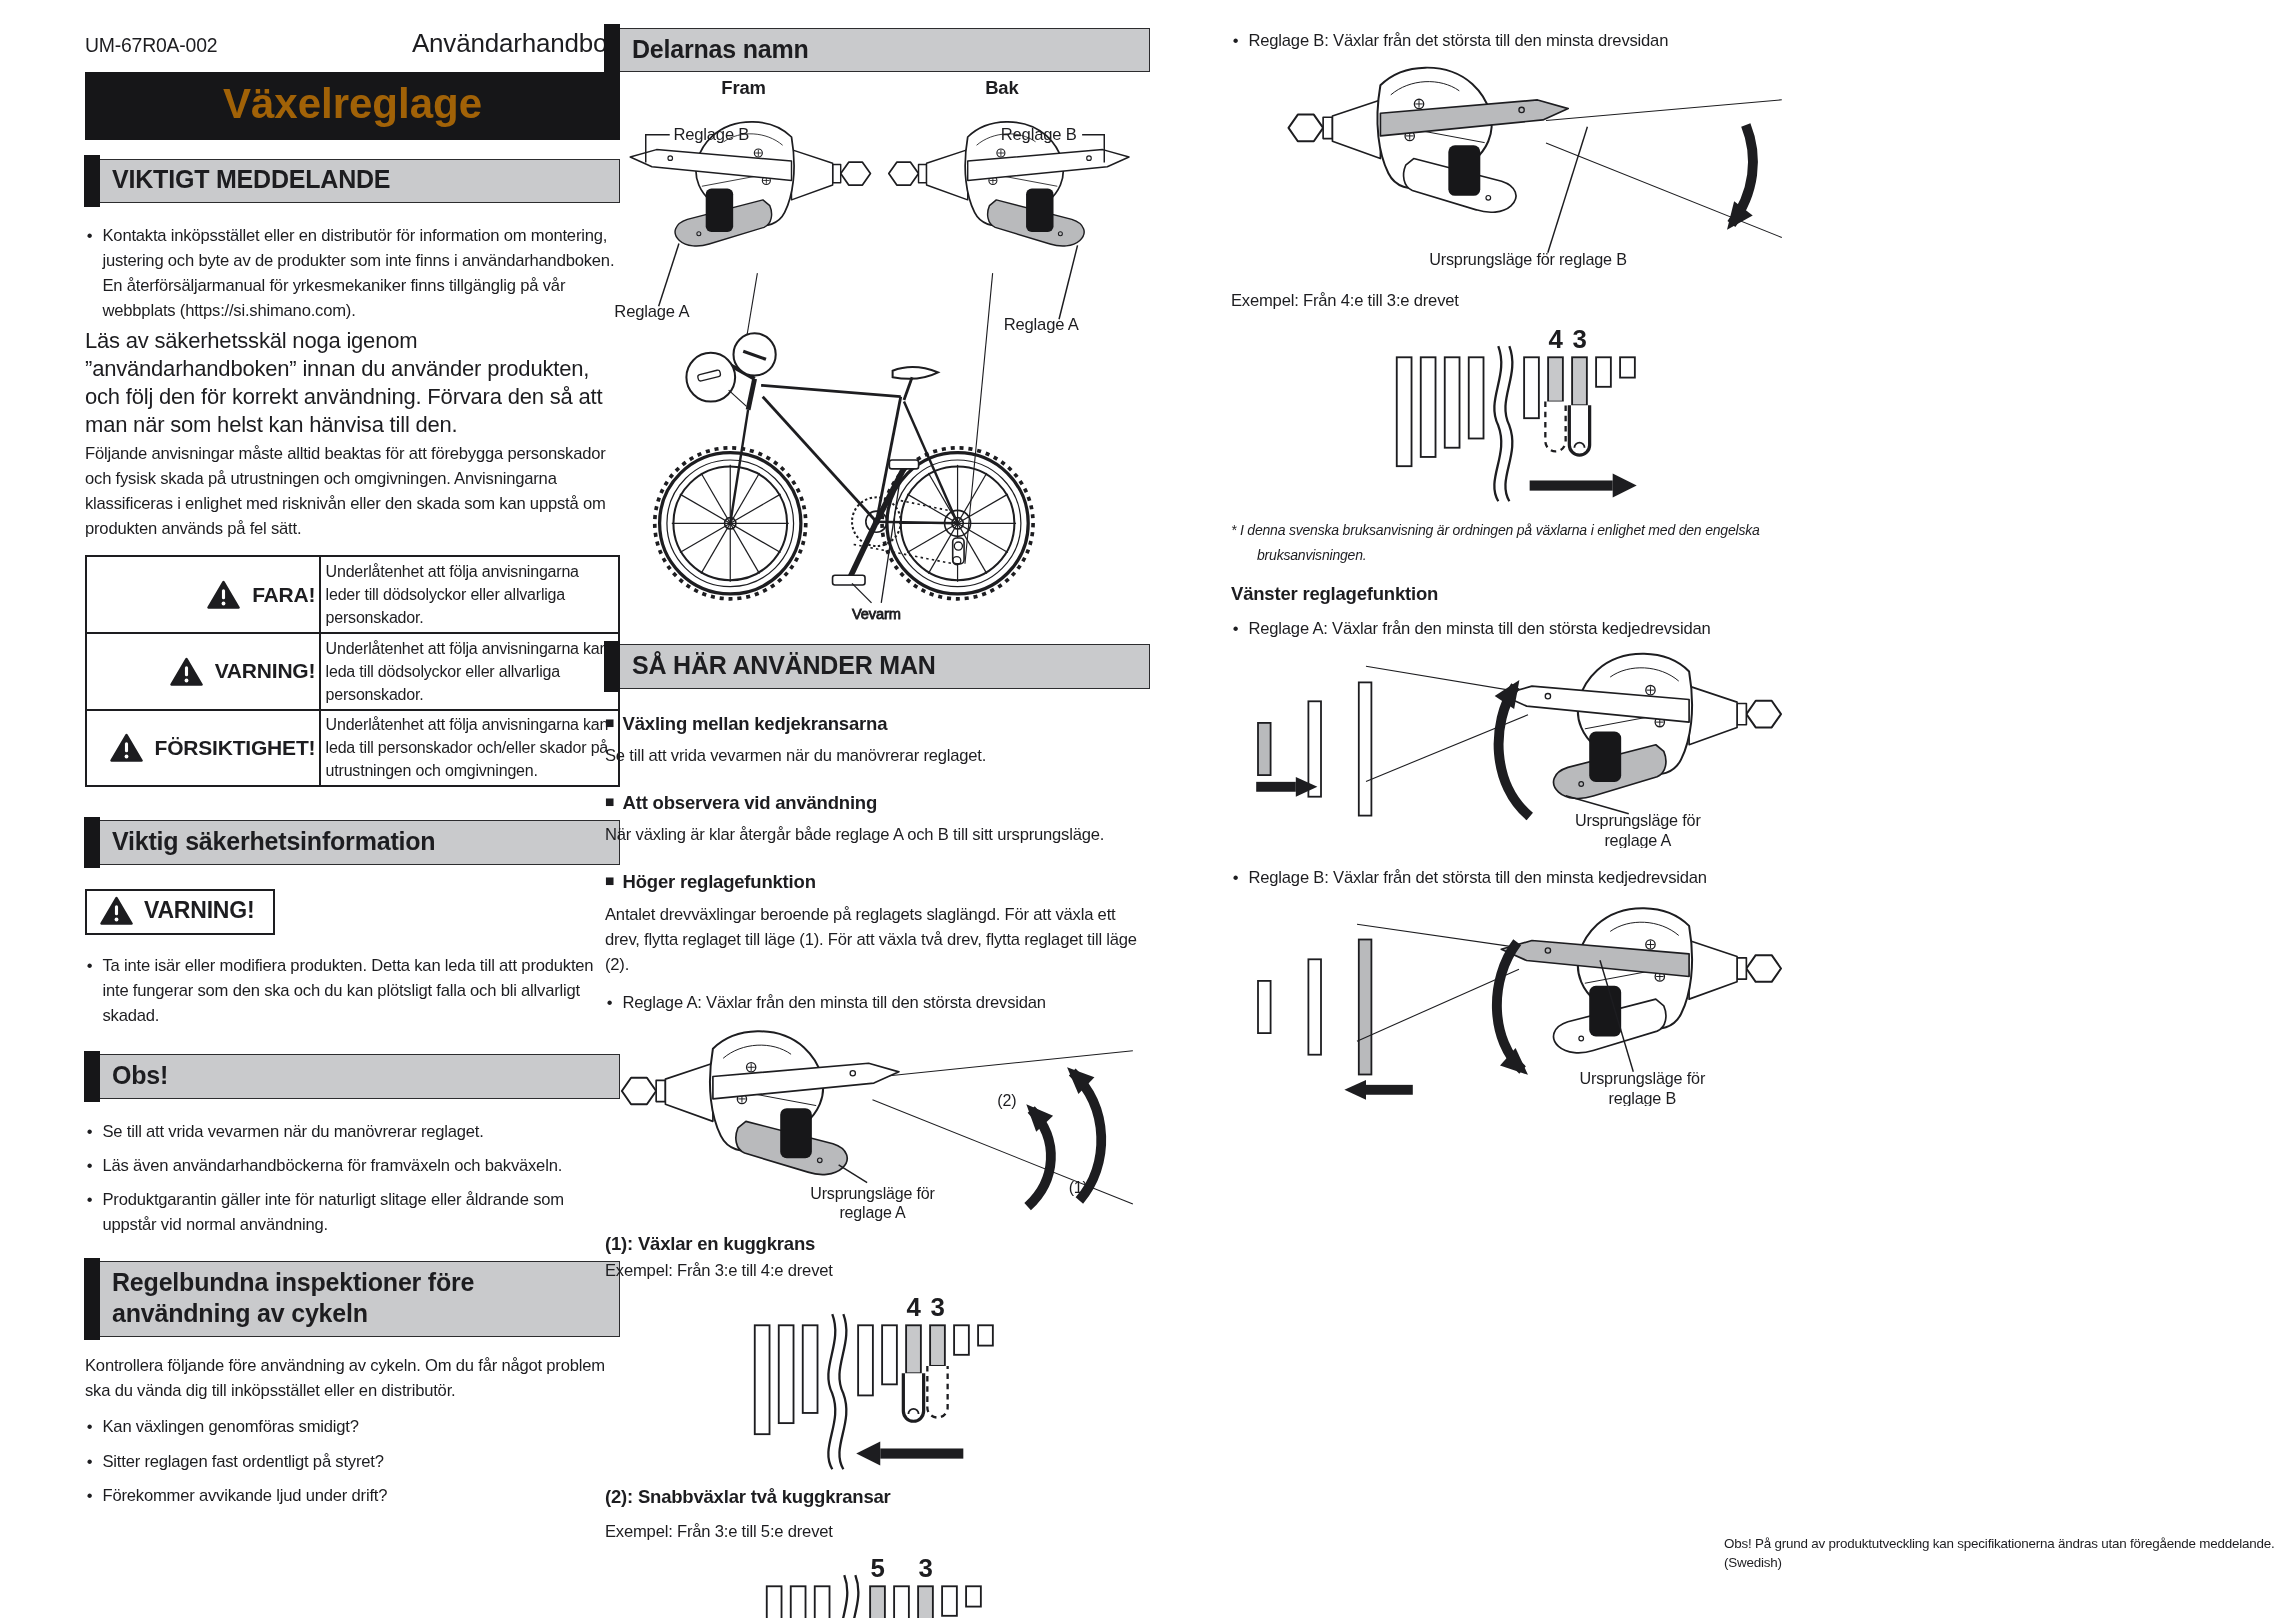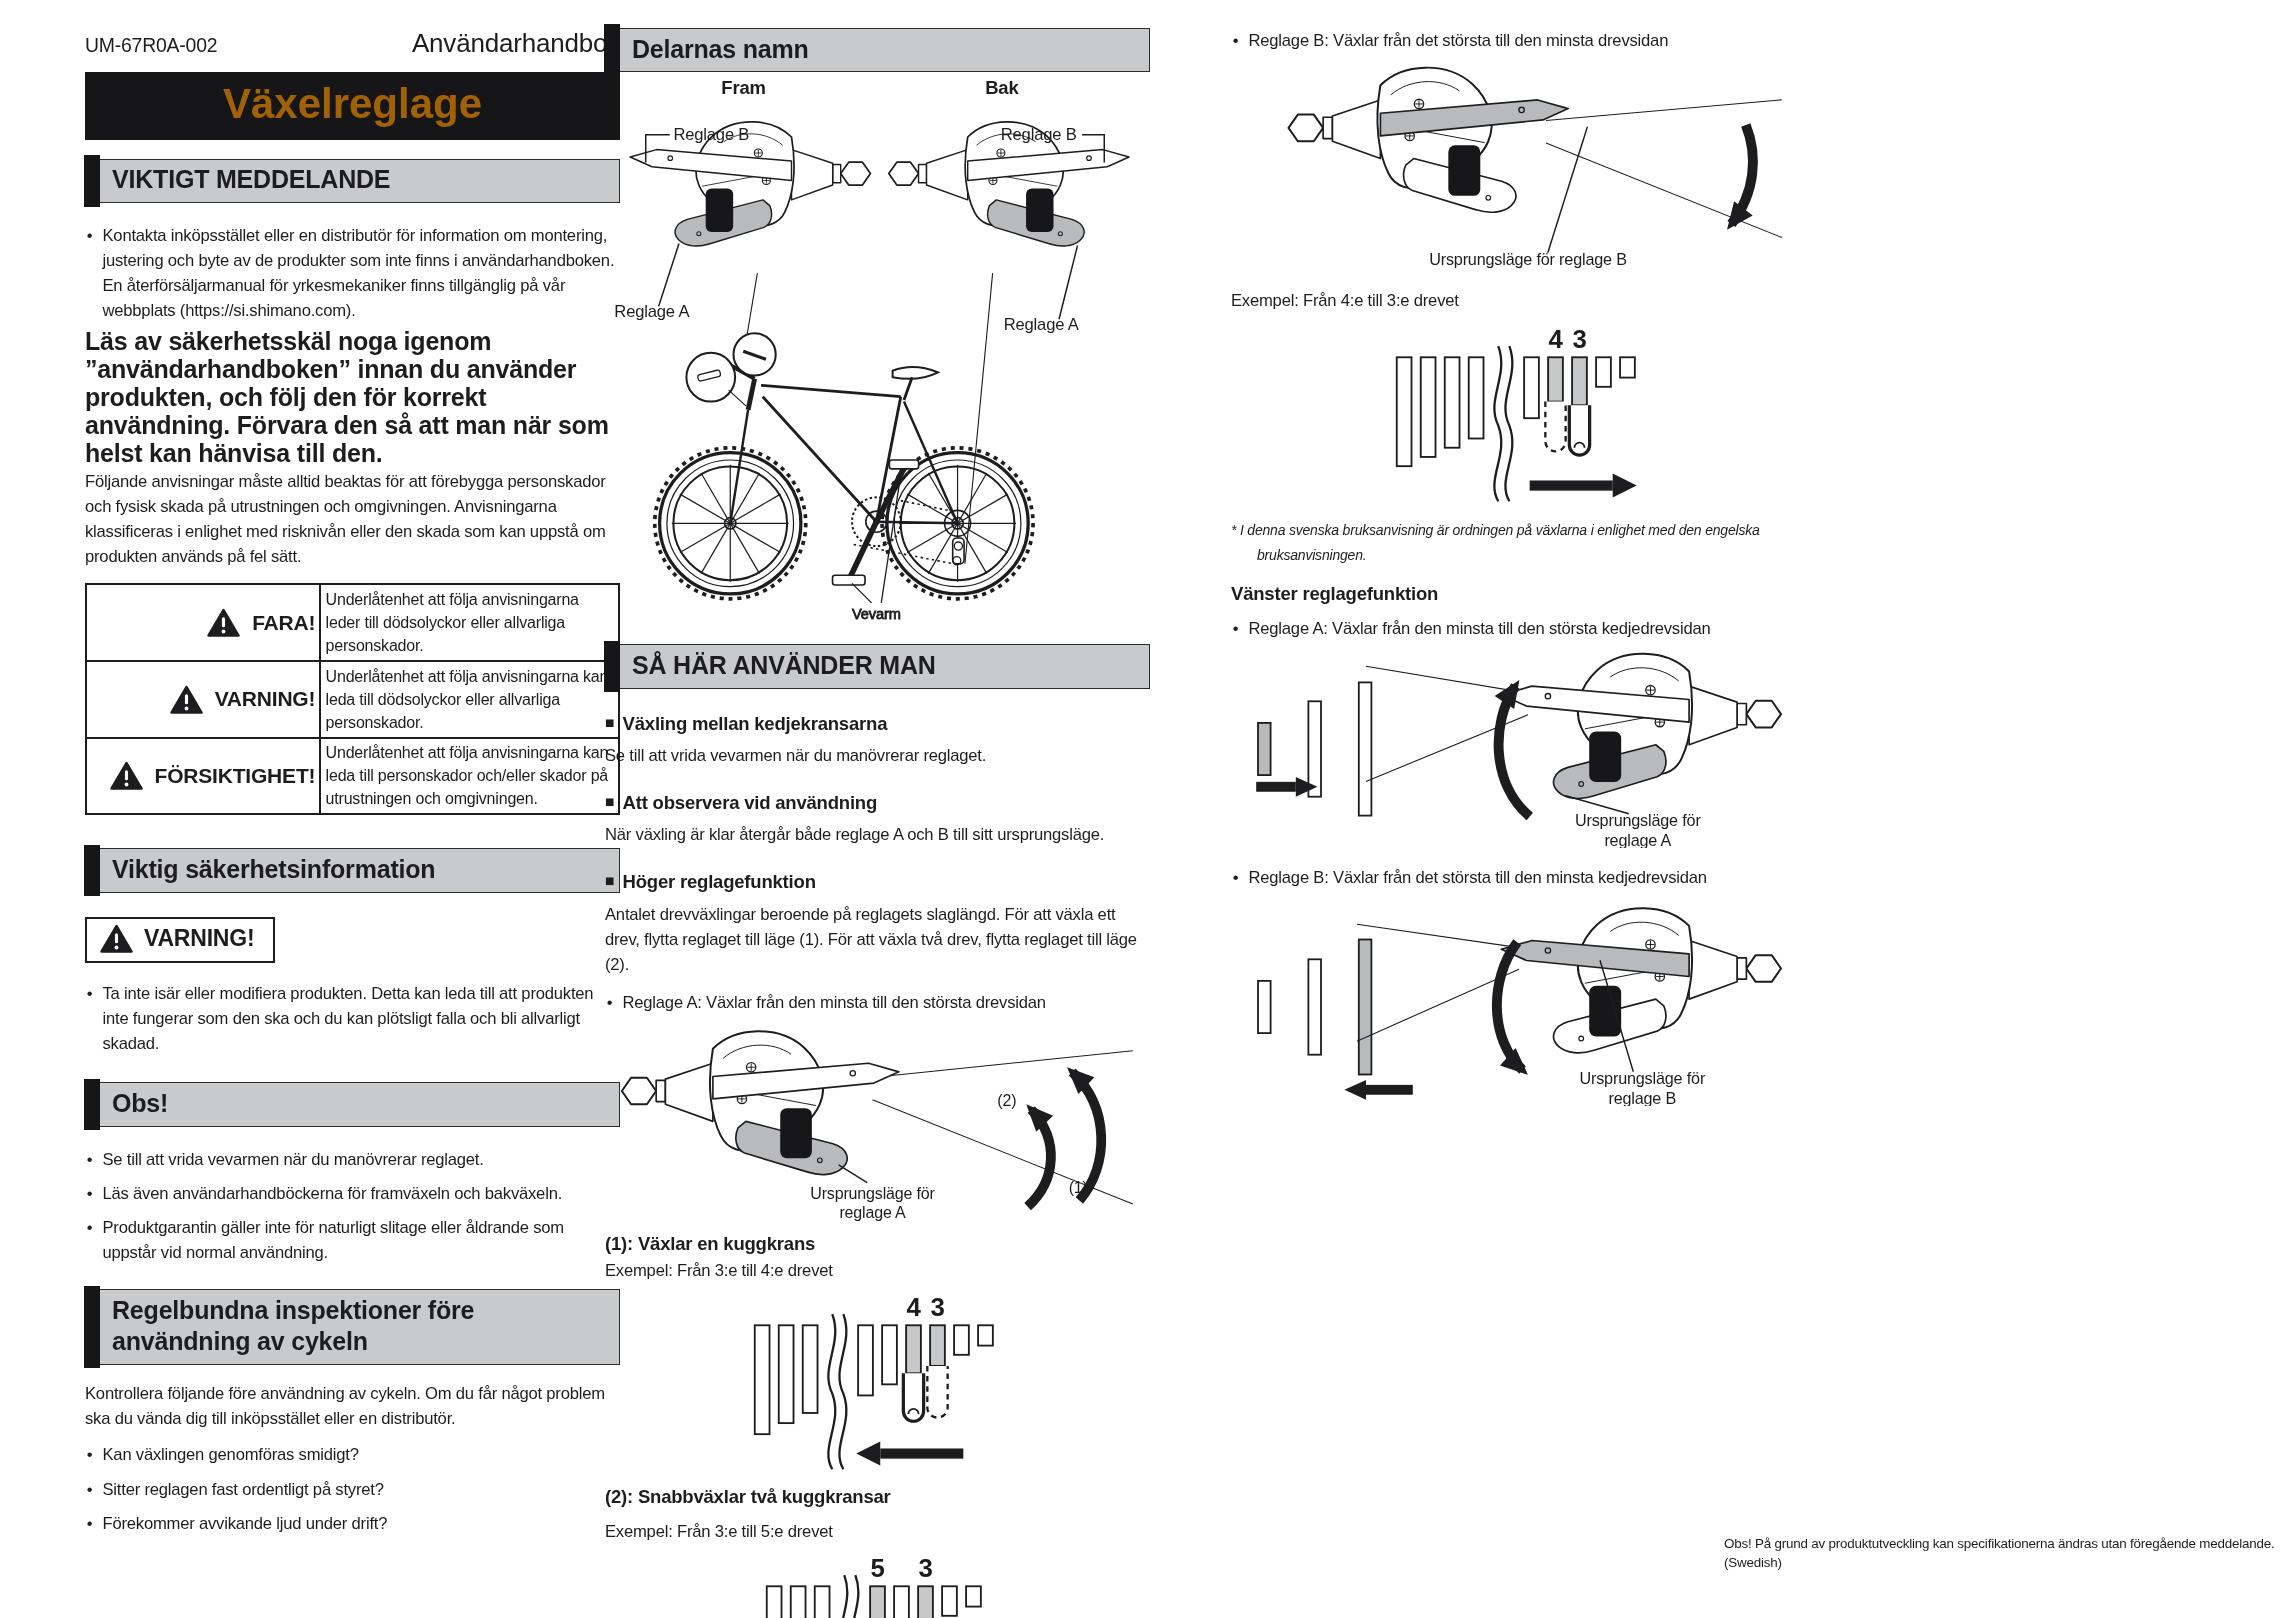--- a/index.html
+++ b/index.html
@@ -19,21 +19,21 @@
           font-size:42px;font-weight:bold;padding:8.3px 0 12px;letter-spacing:0;}
 
   
   .bar{position:relative;margin-left:13px;margin-top:0;background:#c9cacc;border:1.8px solid #2c2c2e;
        padding:4.6px 13px 6.5px;font-size:25px;font-weight:bold;line-height:1.25;}
   .bar::before{content:"";position:absolute;left:-14.8px;top:-4.6px;bottom:-4.6px;width:15.7px;background:#161618;}
 
   .body-t{font-size:16.6px;line-height:25px;}
   .bullet{position:relative;padding-left:17.5px;font-size:16.6px;line-height:25px;}
   .bullet::before{content:"•";position:absolute;left:1.8px;}
-  .boldlead{font-size:25px;font-weight:bold;line-height:28px;margin-top:3.7px;}
+  .boldlead{font-size:22px;font-weight:normal;line-height:28px;margin-top:3.7px;}
 
   
   .warn-table{border:2.3px solid #1d1d20;margin-top:14.8px;}
   .wrow{display:grid;grid-template-columns:234px 1fr;}
   .wrow + .wrow{border-top:2.3px solid #1d1d20;}
   .wlabel{display:flex;align-items:center;gap:12px;padding:9.2px 3.7px 9.2px 14.8px;
           font-size:21px;font-weight:bold;border-right:2.3px solid #1d1d20;justify-content:flex-end;}
   .wtext{font-size:16px;line-height:23px;padding:2.8px 1.8px 2.8px 4.6px;}
 
   .warnbox{display:inline-flex;align-items:center;gap:11px;border:2.8px solid #1d1d20;

